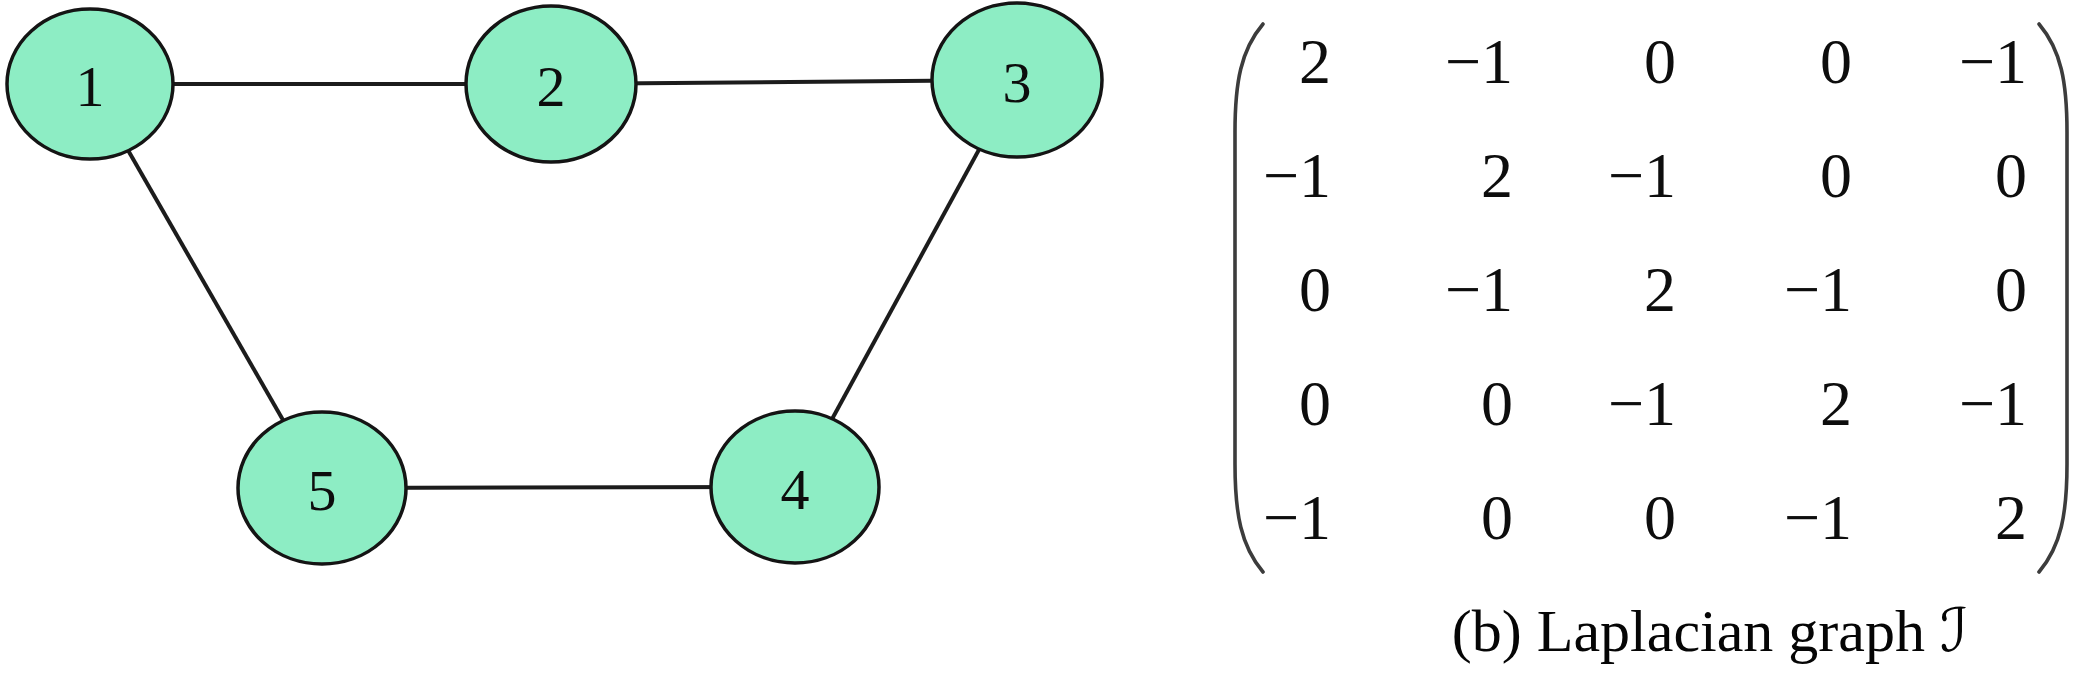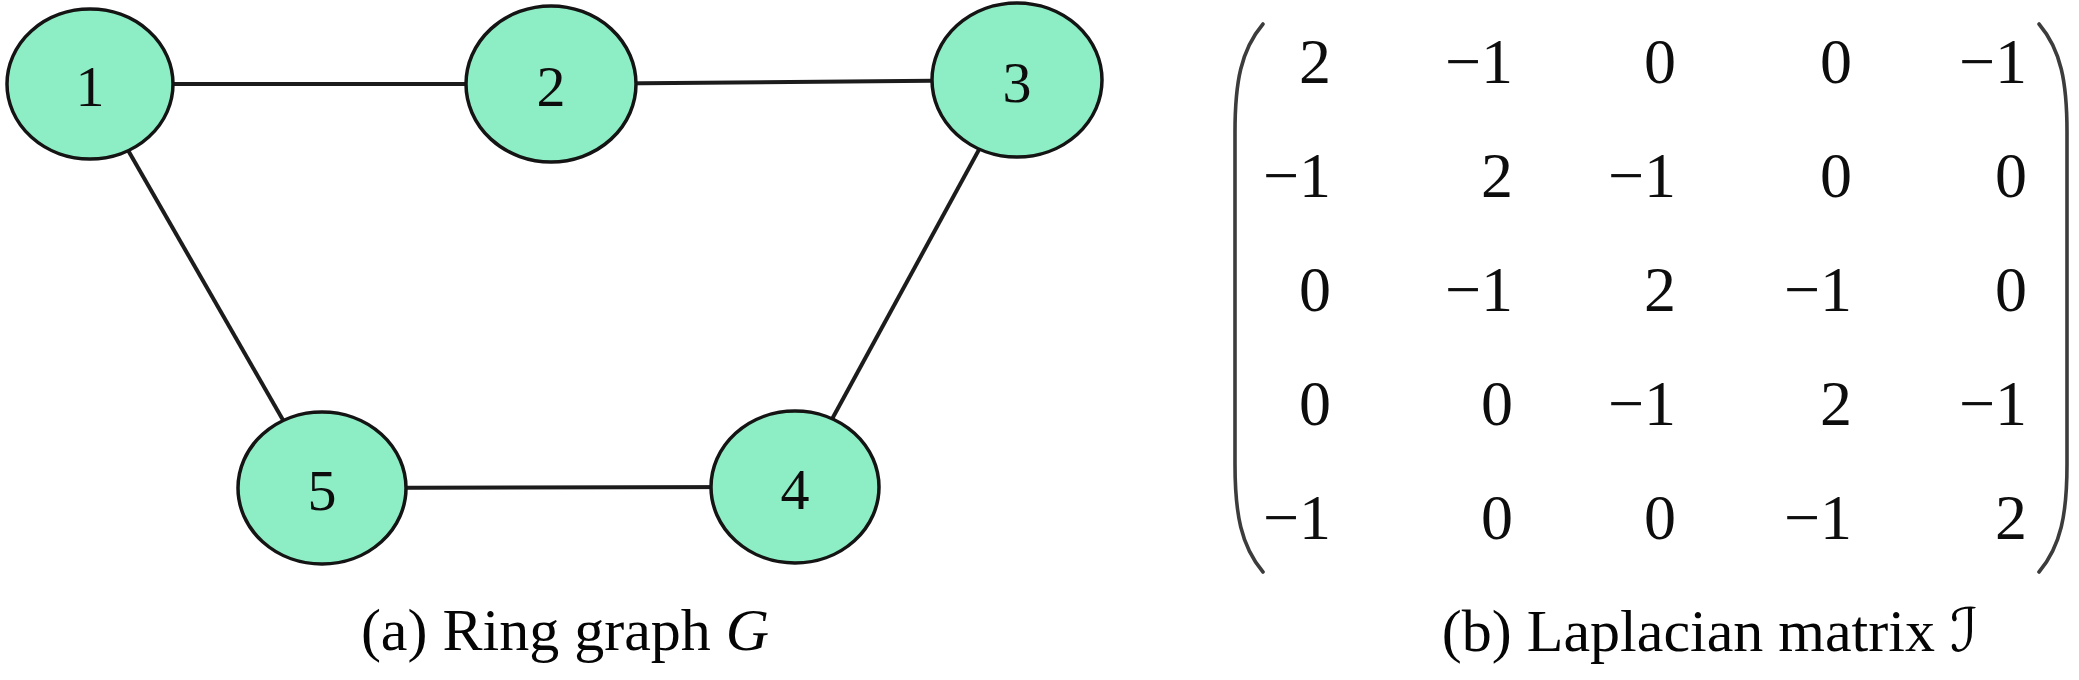--- a/index.html
+++ b/index.html
@@ -108,19 +108,17 @@
       <span class="cell">−1</span>
 
       <span class="cell">−1</span>
       <span class="cell">0</span>
       <span class="cell">0</span>
       <span class="cell">−1</span>
       <span class="cell">2</span>
     </div>
   </div>
 
-  <div class="caption caption-a"><span>(a) Ring graph </span><span class="sym">G</span>
-  </div>
 
-  <div class="caption caption-b"><span>(b) Laplacian matrix </span><span class="sym-script">ℐ</span>
+  <div class="caption caption-b"><span>(b) Laplacian graph </span><span class="sym-script">ℐ</span>
   </div>
 
 </div>
 
 </body></html>

